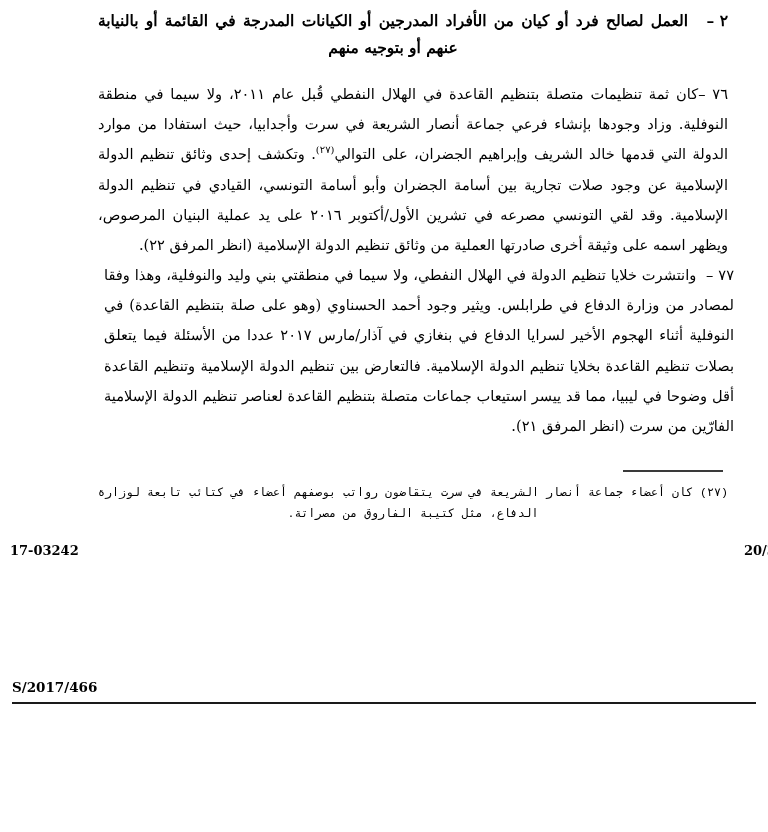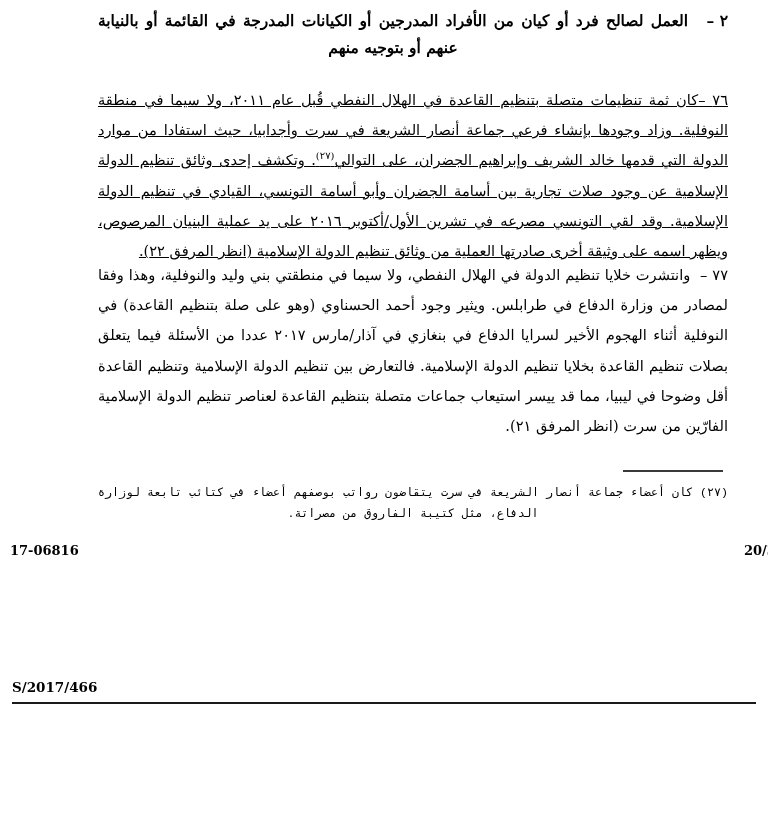--- a/index.html
+++ b/index.html
@@ -154,33 +154,33 @@
 
 <div class="page" id="page-one">
 
   <div class="column" style="top: 8px;">
     <div class="section-heading">
       <span class="num">٢ –</span>
       <span class="txt">العمل لصالح فرد أو كيان من الأفراد المدرجين أو الكيانات المدرجة في القائمة أو بالنيابة عنهم أو بتوجيه منهم</span>
     </div>
   </div>
 
-  <div class="column" style="top: 85px; text-decoration: underline;">
+  <div class="column" style="top: 79px;">
     <p class="para"><span class="pnum">٧٦ –</span><span>كان ثمة تنظيمات متصلة بتنظيم القاعدة في الهلال النفطي قُبل عام ٢٠١١، ولا سيما في منطقة النوفلية. وزاد وجودها بإنشاء فرعي جماعة أنصار الشريعة في سرت وأجدابيا، حيث استفادا من موارد الدولة التي قدمها خالد الشريف وإبراهيم الجضران، على التوالي</span><span class="fn-ref">(٢٧)</span><span>. وتكشف إحدى وثائق تنظيم الدولة الإسلامية عن وجود صلات تجارية بين أسامة الجضران وأبو أسامة التونسي، القيادي في تنظيم الدولة الإسلامية. وقد لقي التونسي مصرعه في تشرين الأول/أكتوبر ٢٠١٦ على يد عملية البنيان المرصوص، ويظهر اسمه على وثيقة أخرى صادرتها العملية من وثائق تنظيم الدولة الإسلامية (انظر المرفق ٢٢).</span></p>
   </div>
 
-  <div class="column" style="top: 260px;">
+  <div class="column" style="top: 260px; margin-left: 6px;">
     <p class="para"><span class="pnum">٧٧ –</span>&nbsp;&nbsp;<span>وانتشرت خلايا تنظيم الدولة في الهلال النفطي، ولا سيما في منطقتي بني وليد والنوفلية، وهذا وفقا لمصادر من وزارة الدفاع في طرابلس. ويثير وجود أحمد الحسناوي (وهو على صلة بتنظيم القاعدة) في النوفلية أثناء الهجوم الأخير لسرايا الدفاع في بنغازي في آذار/مارس ٢٠١٧ عددا من الأسئلة فيما يتعلق بصلات تنظيم القاعدة بخلايا تنظيم الدولة الإسلامية. فالتعارض بين تنظيم الدولة الإسلامية وتنظيم القاعدة أقل وضوحا في ليبيا، مما قد ييسر استيعاب جماعات متصلة بتنظيم القاعدة لعناصر تنظيم الدولة الإسلامية الفارّين من سرت (انظر المرفق ٢١).</span></p>
   </div>
 
   <div class="footnote-rule"></div>
   <div class="footnote"><span>(٢٧)</span> <span>كان أعضاء جماعة أنصار الشريعة في سرت يتقاضون رواتب بوصفهم أعضاء في كتائب تابعة لوزارة الدفاع، مثل كتيبة الفاروق من مصراتة.</span></div>
 
   <div class="page-footer">
-    <span class="job">17-06816</span>
+    <span class="job">17-03242</span>
     <span class="folio">20/3</span>
   </div>
 
 </div>
 
 <div id="page-gap"></div>
 
 <div class="page" id="page-two">
 
   <div class="doc-symbol">S/2017/466</div>

